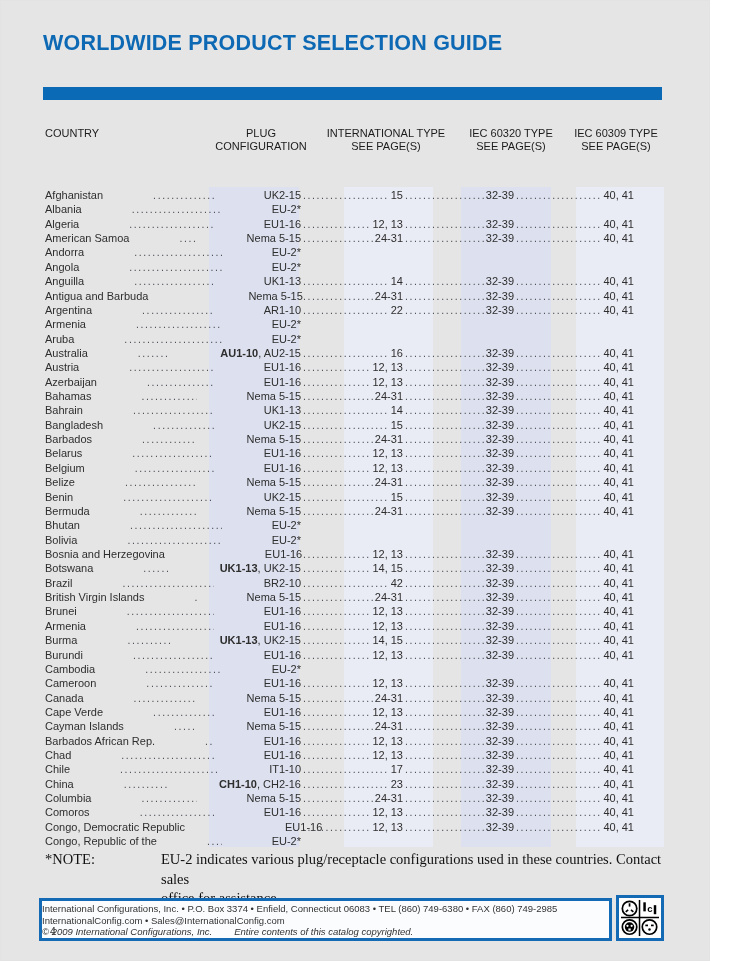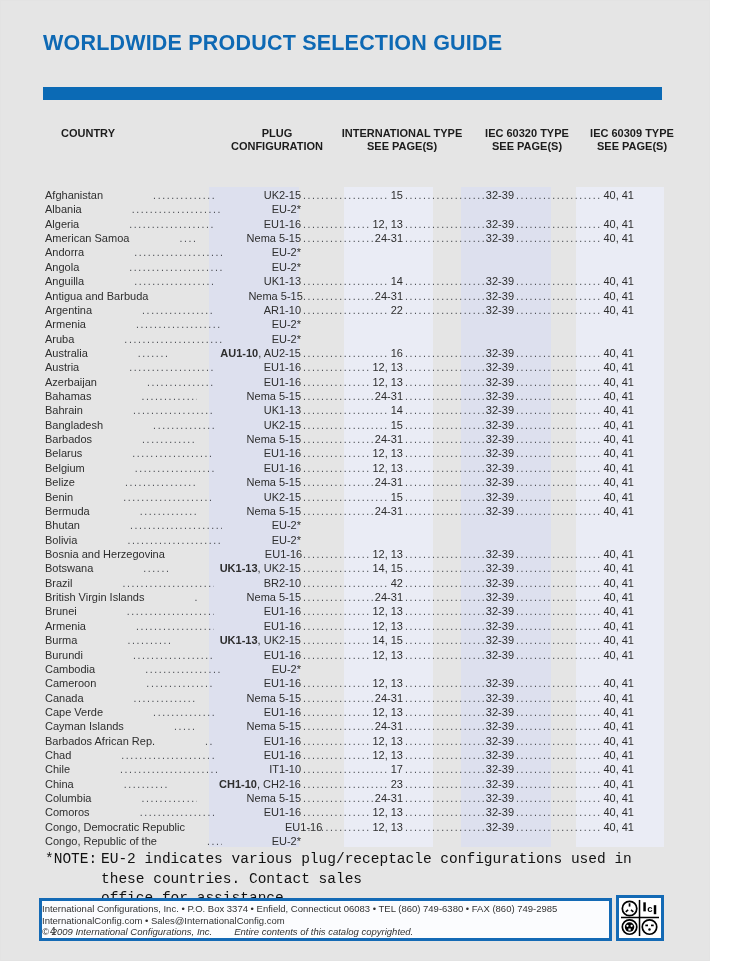--- a/index.html
+++ b/index.html
@@ -9,21 +9,21 @@
     font-family:"Liberation Sans", sans-serif; color:#2e2e2e; overflow:hidden;
     border:1px solid #e3e3e3;
   }
   .title {
     position:absolute; left:42px; top:30px; font-size:21.5px; font-weight:bold;
     color:#0e69b4; letter-spacing:0.2px; white-space:nowrap;
   }
   .bluebar { position:absolute; left:42px; top:86px; width:619px; height:13px; background:#0b6ab5; }
 
   
-  .hdr { position:absolute; top:126px; font-size:11px; font-weight:bold; line-height:13px; color:#1c1c1c; text-align:center;margin-left:16px; }
+  .hdr { position:absolute; top:126px; font-size:11px; font-weight:normal; line-height:13px; color:#1c1c1c; text-align:center; }
   .hdr.country { left:44px; text-align:left; }
   .hdr.plug   { left:198px; width:124px; }
   .hdr.intl   { left:316px; width:138px; }
   .hdr.c320   { left:453px; width:114px; }
   .hdr.c309   { left:558px; width:114px; }
 
   
   .band { position:absolute; top:186px; height:660px; }
   .band.b1 { left:208px; width:90px; background:#dde0ee; }
   .band.b2 { left:343px; width:89px; background:#eaecf5; }
@@ -42,25 +42,26 @@
   .plugv b { font-weight:bold; }
   .dots { flex:1 1 0; min-width:0; overflow:hidden; margin:0 2px; color:#4a4c52; }
   .dots::after {
     content:"........................................................................................................................................................";
     font-size:10.5px; letter-spacing:1.6px;
   }
 
   
   .note {
     position:absolute; left:44px; top:849px; width:620px;
-    font-family:Liberation Mono, monospace; font-size:14.5px; line-height:19.5px; color:#111;
+    font-family:Liberation Serif, serif; font-size:14.5px; line-height:19.5px; color:#111;
     display:flex;
+    gap:20px;
   }
   .note .label { flex:0 0 56px; }
-  .note .body  { flex:1; }
+  .note .body  { flex:1;margin-left:40px; }
 
   
   .footer-box {
     position:absolute; left:38px; top:897px; width:573px; height:43px;
     border:3px solid #146ab5; background:#fbfcfe;
     text-align:left; font-size:9.5px; line-height:11.5px; color:#333; padding-top:2px;
   }
   .footer-box .l3 span { display:inline-block;font-style:italic; }
   .footer-box .l3 .gap { width:22px; }
   .pagenum { position:absolute; left:8px; bottom:1px; font-size:10.5px; color:#333; }

